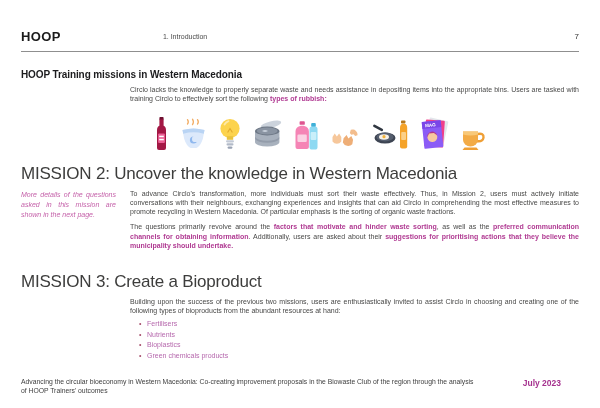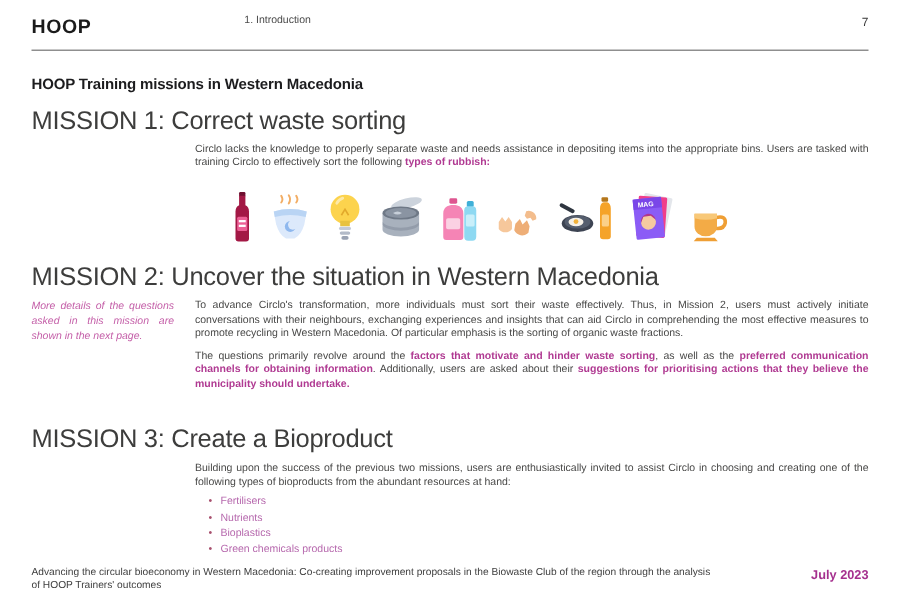--- a/index.html
+++ b/index.html
@@ -1,21 +1,21 @@
 <!DOCTYPE html>
 <html><head>
 <meta charset="utf-8">
 <style>
   html,body{margin:0;padding:0;background:#fff;}
   .page{
     position:relative;width:600px;height:408px;background:#ffffff;overflow:hidden;
     font-family:"Liberation Sans","DejaVu Sans",sans-serif;color:#454545;
   }
   
-  .header{display:flex;align-items:flex-start;margin:0 21px;padding-top:10px;height:16px;}
+  .header{display:flex;align-items:center;margin:0 21px;padding-top:28px;height:16px;}
   .logo{font-size:13px;font-weight:700;letter-spacing:.4px;color:#1b1b1b;}
   .header-section{font-size:7px;color:#4a4a4a;margin-left:102px;}
   .page-number{margin-left:auto;font-size:8px;color:#333;}
   .header-rule{border:0;border-top:1px solid #8f8f8f;margin:7px 21px 0;}
   
   .doc-title{margin:17px 21px 0;font-size:10px;font-weight:700;color:#1c1c1e;letter-spacing:-.1px;line-height:1.15;}
   .mission-heading{margin:8px 21px 0;font-size:17px;font-weight:400;color:#3d3d3c;letter-spacing:-.2px;line-height:1.22;}
   
   .row{display:flex;margin:0 21px;}
   .note-col{flex:0 0 109px;padding-right:14px;box-sizing:border-box;}
@@ -24,40 +24,39 @@
   .hl{color:#b03a92;font-weight:700;}
   .side-note{font-size:7px;line-height:1.42;font-style:italic;color:#c45fa8;text-align:justify;margin-top:5px;}
   
   .icon-row{display:flex;align-items:flex-end;gap:11px;margin:11px 0 0 25px;height:37px;}
   .icon-row .icon{display:inline-flex;align-items:flex-end;}
   
   ul.bio-list{list-style:none;margin:4px 0 0;padding:0 0 0 9px;}
   ul.bio-list li{position:relative;font-size:7px;line-height:1.5;color:#b668ad;padding-left:8px;}
   ul.bio-list li::before{content:"\2022";position:absolute;left:0;top:0;color:#a8506e;}
   
-  .footer{position:absolute;left:21px;right:21px;bottom:12px;display:flex;justify-content:space-between;align-items:flex-start;}
+  .footer{position:absolute;left:21px;right:39px;bottom:12px;display:flex;justify-content:space-between;align-items:flex-start;}
   .footer-text{font-size:6.8px;line-height:1.42;color:#3e3e3e;width:458px;}
   .footer-date{font-size:8.5px;font-weight:700;color:#a5308e;white-space:nowrap;margin-top:1px;}
   svg{display:block;}
 </style>
 </head>
 <body>
 
 <div class="page">
 
   <div class="header">
     <span class="logo">HOOP</span>
     <span class="header-section">1. Introduction</span>
     <span class="page-number">7</span>
   </div>
   <hr class="header-rule">
 
   <h1 class="doc-title">HOOP Training missions in Western Macedonia</h1>
 
-  <h2 class="mission-heading">MISSION 1: Correct waste sorting</h2>
   <div class="row">
     <div class="note-col"></div>
     <div class="body-col">
       <p class="body"><span>Circlo lacks the knowledge to properly separate waste and needs assistance in depositing items into the appropriate bins. Users are tasked with training Circlo to effectively sort the following </span><span class="hl">types of rubbish:</span></p>
       <div class="icon-row">
 
         <span class="icon">
           <svg width="13" height="34" viewBox="0 0 13 34">
             <rect x="4.4" y="0" width="4.2" height="3.2" rx="0.8" fill="#6e1030"></rect>
             <rect x="4.4" y="2.5" width="4.2" height="8" fill="#a31845"></rect>
@@ -156,21 +155,21 @@
             <path d="M17.5 7 q6.5-1.4 6 3.6 q-0.8 4.4-6.6 3.6" fill="none" stroke="#ef9f35" stroke-width="2.4"></path>
             <path d="M3 4.5 h15 v8.5 a7.5 6.5 0 0 1-15 0 Z" fill="#f3ab46"></path>
             <path d="M3 4.5 h15 v3 q-7.5 2-15 0 Z" fill="#f8c878"></path>
             <path d="M4.5 20.5 h12 l2 2.4 h-16 Z" fill="#ef9f35"></path>
           </svg>
         </span>
       </div>
     </div>
   </div>
 
-  <h2 class="mission-heading" style="margin-top:13px;">MISSION 2: Uncover the situation in Western Macedonia</h2>
+  <h2 class="mission-heading" style="margin-top:13px;">MISSION 2: Uncover the knowledge in Western Macedonia</h2>
   <div class="row">
     <aside class="note-col">
       <p class="side-note">More details of the questions asked in this mission are shown in the next page.</p>
     </aside>
     <div class="body-col">
       <p class="body">To advance Circlo's transformation, more individuals must sort their waste effectively. Thus, in Mission 2, users must actively initiate conversations with their neighbours, exchanging experiences and insights that can aid Circlo in comprehending the most effective measures to promote recycling in Western Macedonia. Of particular emphasis is the sorting of organic waste fractions.</p>
       <p class="body" style="margin-top:6px;"><span>The questions primarily revolve around the </span><span class="hl">factors that motivate and hinder waste sorting</span><span>, as well as the </span><span class="hl">preferred communication channels for obtaining information</span><span>. Additionally, users are asked about their </span><span class="hl">suggestions for prioritising actions that they believe the municipality should undertake.</span></p>
     </div>
   </div>
 

